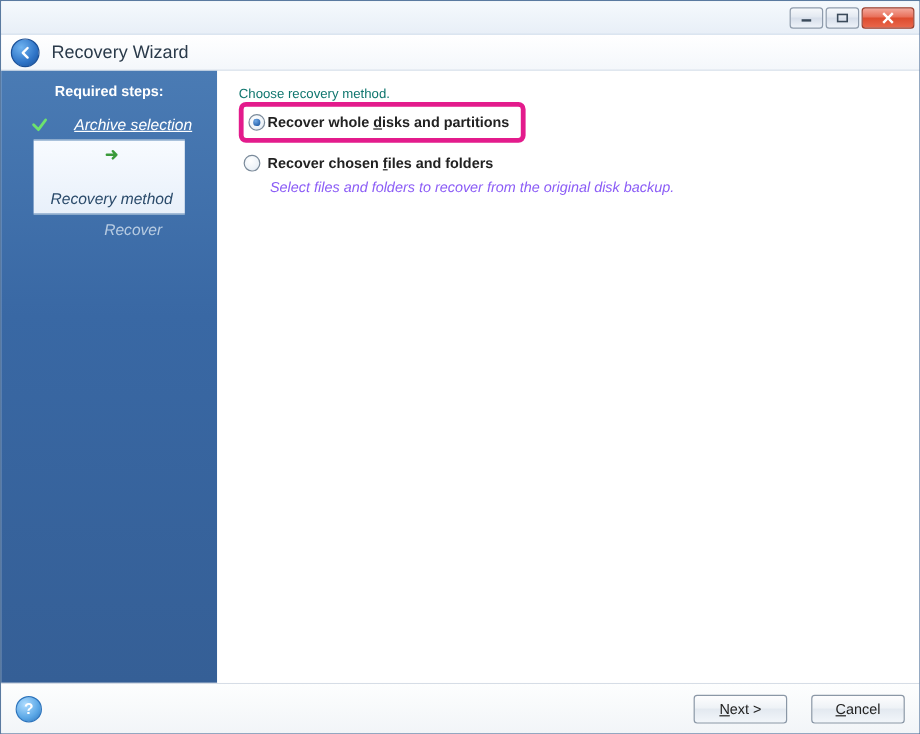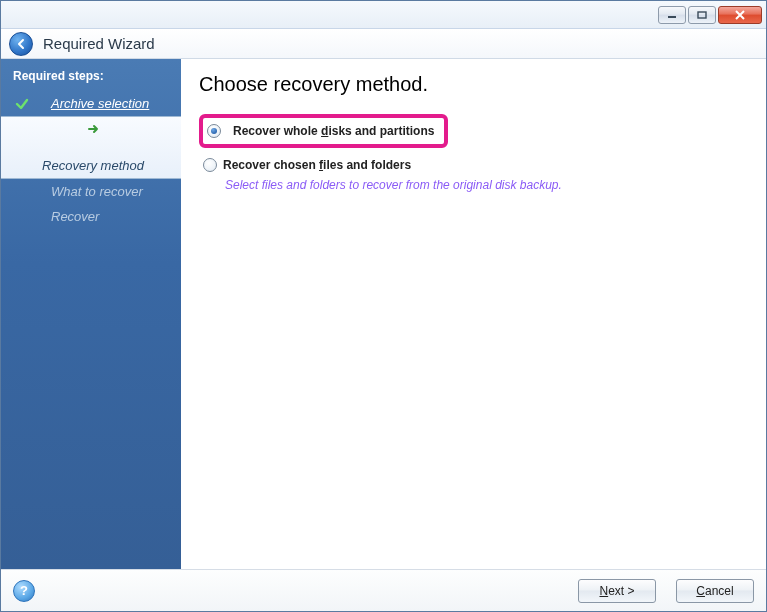--- a/index.html
+++ b/index.html
@@ -77,20 +77,21 @@
     display:flex;
     min-height:0;
   }
   .sidebar {
     width: 180px;
     background: linear-gradient(to bottom, #4a7bb4 0%, #3968a4 40%, #355f96 100%);
     color: #fff;
     padding: 0;
     display:flex;
     flex-direction:column;
+    align-items:center;
   }
   .sidebar-header {
     font-weight: bold;
     padding: 10px 12px 8px;
     font-size:12px;
   }
   .step {
     display:flex;
     align-items:center;
     padding: 5px 10px 5px 14px;
@@ -112,31 +113,30 @@
   .step.disabled { color:#b8cce2; font-style:italic; }
   .step a { cursor:pointer; }
   
   .main {
     flex:1;
     background:#fff;
     padding: 14px 18px;
     position:relative;
   }
   .main-title {
-    font-size: 20px;
-    color: #000000;
-    margin-bottom: 18px;
+    font-size: 11px;
+    color: #0f766e;
   }
   .highlight-box {
     border: 4px solid #e31b8c;
     border-radius: 6px;
     padding: 6px 10px 6px 4px;
     display:inline-flex;
     align-items:center;
-    gap:12px;
+    gap:2px;
     margin-bottom:6px;
   }
   .radio-row {
     display:flex;
     align-items:center;
     gap:6px;
     padding:4px 10px 4px 4px;
   }
   .radio {
     width:14px;height:14px;border-radius:50%;
@@ -211,21 +211,21 @@
         </svg>
     </div>
   </div>
 
   <div class="header">
     <div class="back-btn">
       <svg width="14" height="14">
           <path d="M9 3 L5 7 L9 11" stroke="#fff" stroke-width="2" fill="none" stroke-linecap="round" stroke-linejoin="round"></path>
         </svg>
     </div>
-    <div class="header-title">Required Wizard</div>
+    <div class="header-title">Recovery Wizard</div>
   </div>
 
   <div class="body">
 
     <div class="sidebar">
       <div class="sidebar-header">Required steps:</div>
 
       <div class="step done">
         <span class="icon">
           <svg width="14" height="14">
@@ -238,24 +238,20 @@
       <div class="step current">
         <span class="icon">
           <svg width="14" height="14">
               <path d="M3 7 L11 7 M8 4 L11 7 L8 10" stroke="#3a9a3a" stroke-width="2" fill="none" stroke-linecap="round" stroke-linejoin="round"></path>
             </svg>
         </span>
         <span>Recovery method</span>
       </div>
 
 
-      <div class="step disabled">
-        <span class="icon"></span>
-        <span>What to recover</span>
-      </div>
 
       <div class="step disabled">
         <span class="icon"></span>
         <span>Recover</span>
       </div>
 
     </div>
 
     <div class="main">
       <div class="main-title">Choose recovery method.</div>

